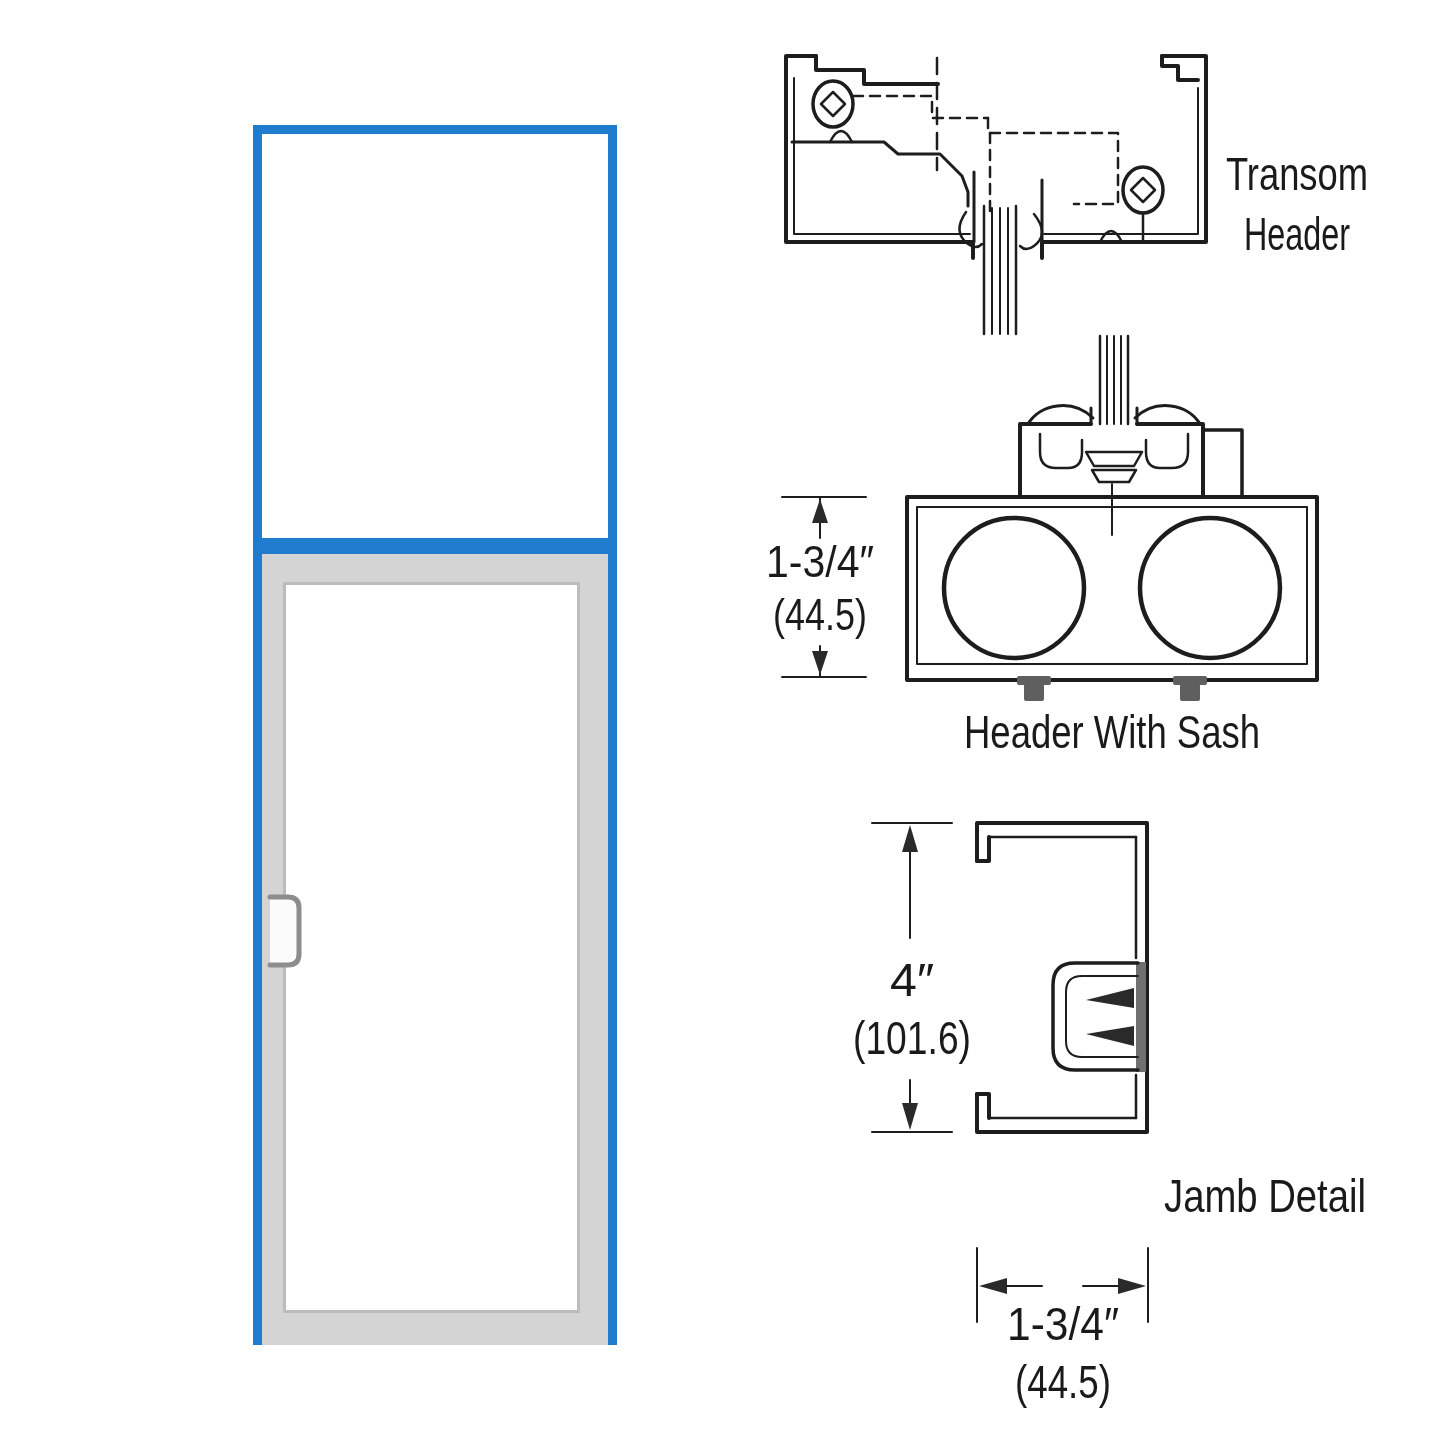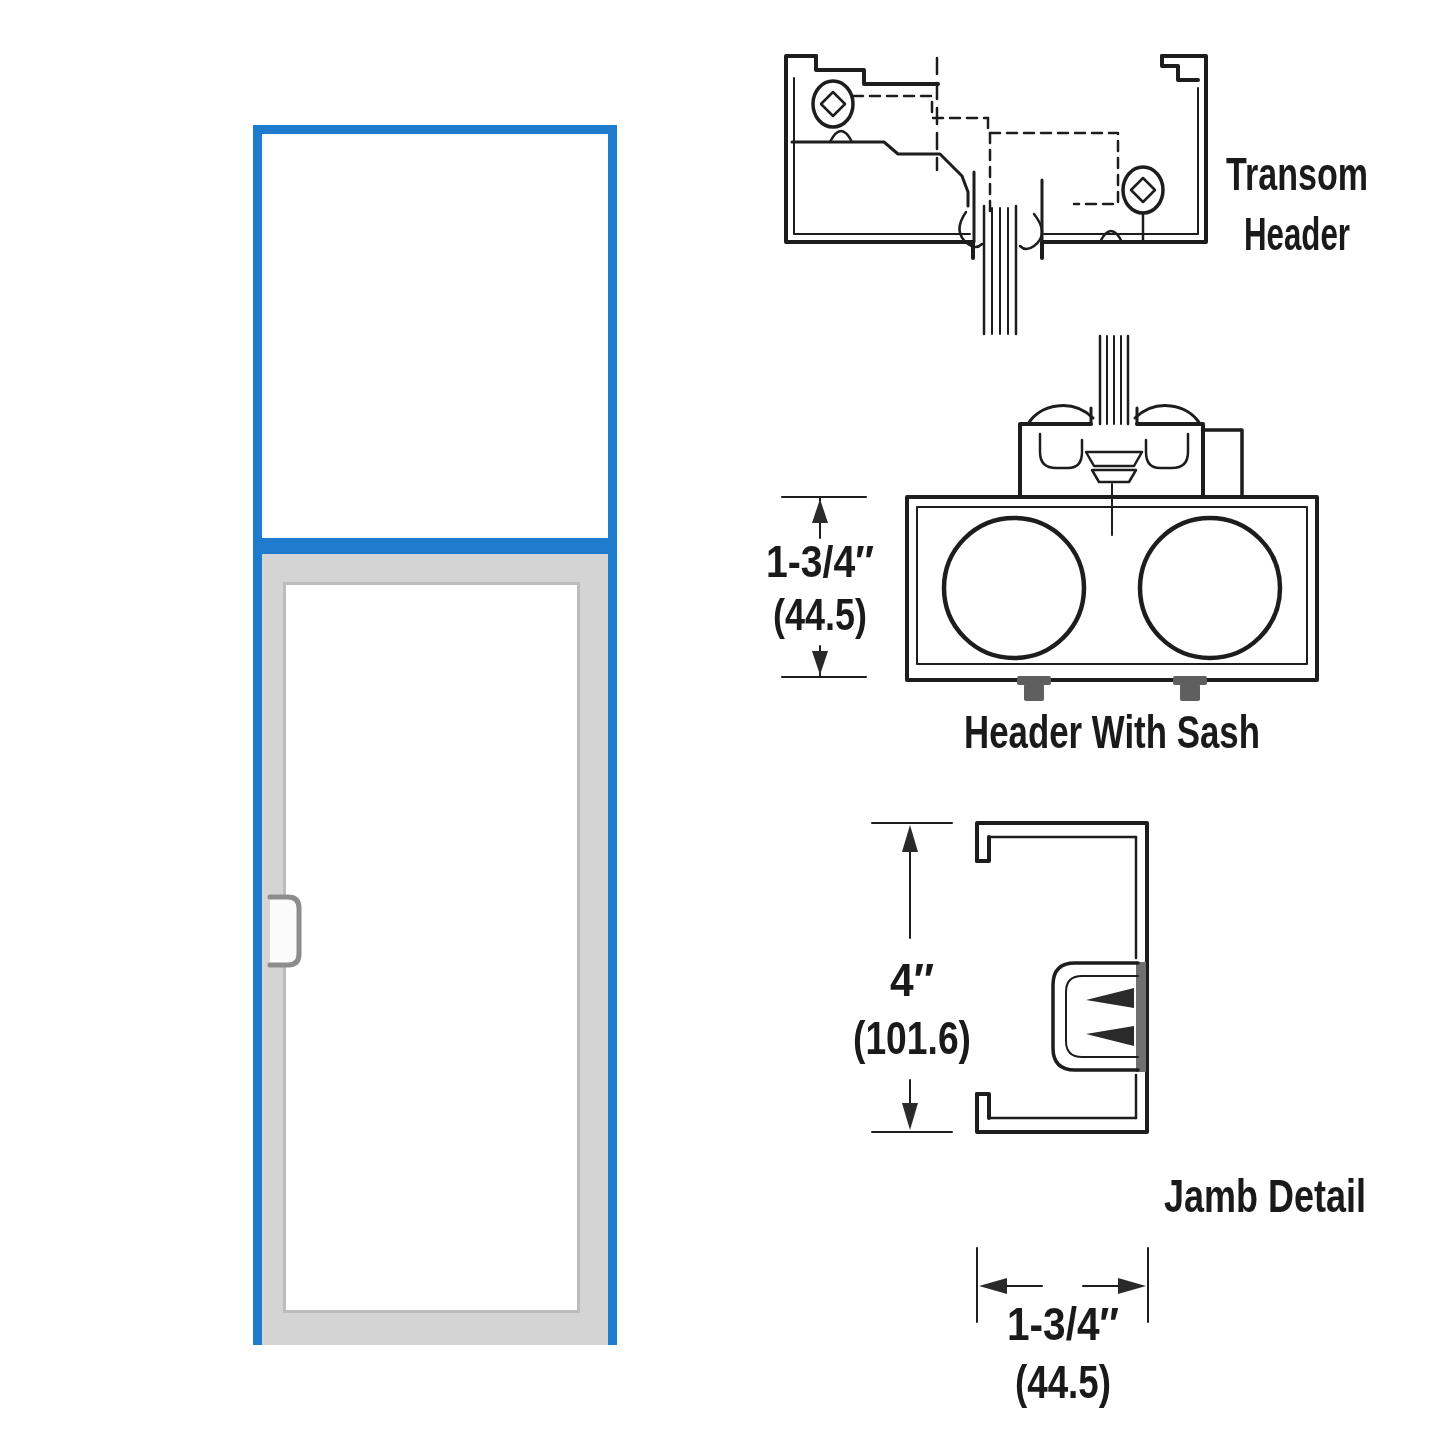--- a/index.html
+++ b/index.html
@@ -1,17 +1,17 @@
 <!DOCTYPE html>
 <html><head>
 <meta charset="utf-8">
 <style>
   html,body{margin:0;padding:0;background:#ffffff;}
   body{width:1445px;height:1445px;position:relative;font-family:"Liberation Sans",sans-serif;}
-  .canvas{position:absolute;left:0;top:0;width:1445px;height:1445px;background:#ffffff;overflow:hidden;font-weight:bold;}
+  .canvas{position:absolute;left:0;top:0;width:1445px;height:1445px;background:#ffffff;overflow:hidden;}
   .abs{position:absolute;}
 
   
   .jamb{background:#1e7bce;}
   .head-bar{background:#1e7bce;}
   .transom-bar{background:#1e7bce;}
   .transom-glass{background:#ffffff;}
   .door-leaf{background:#d4d4d4;}
   .door-glass{background:#ffffff;border:3px solid #bcbcbc;box-sizing:border-box;}
 

